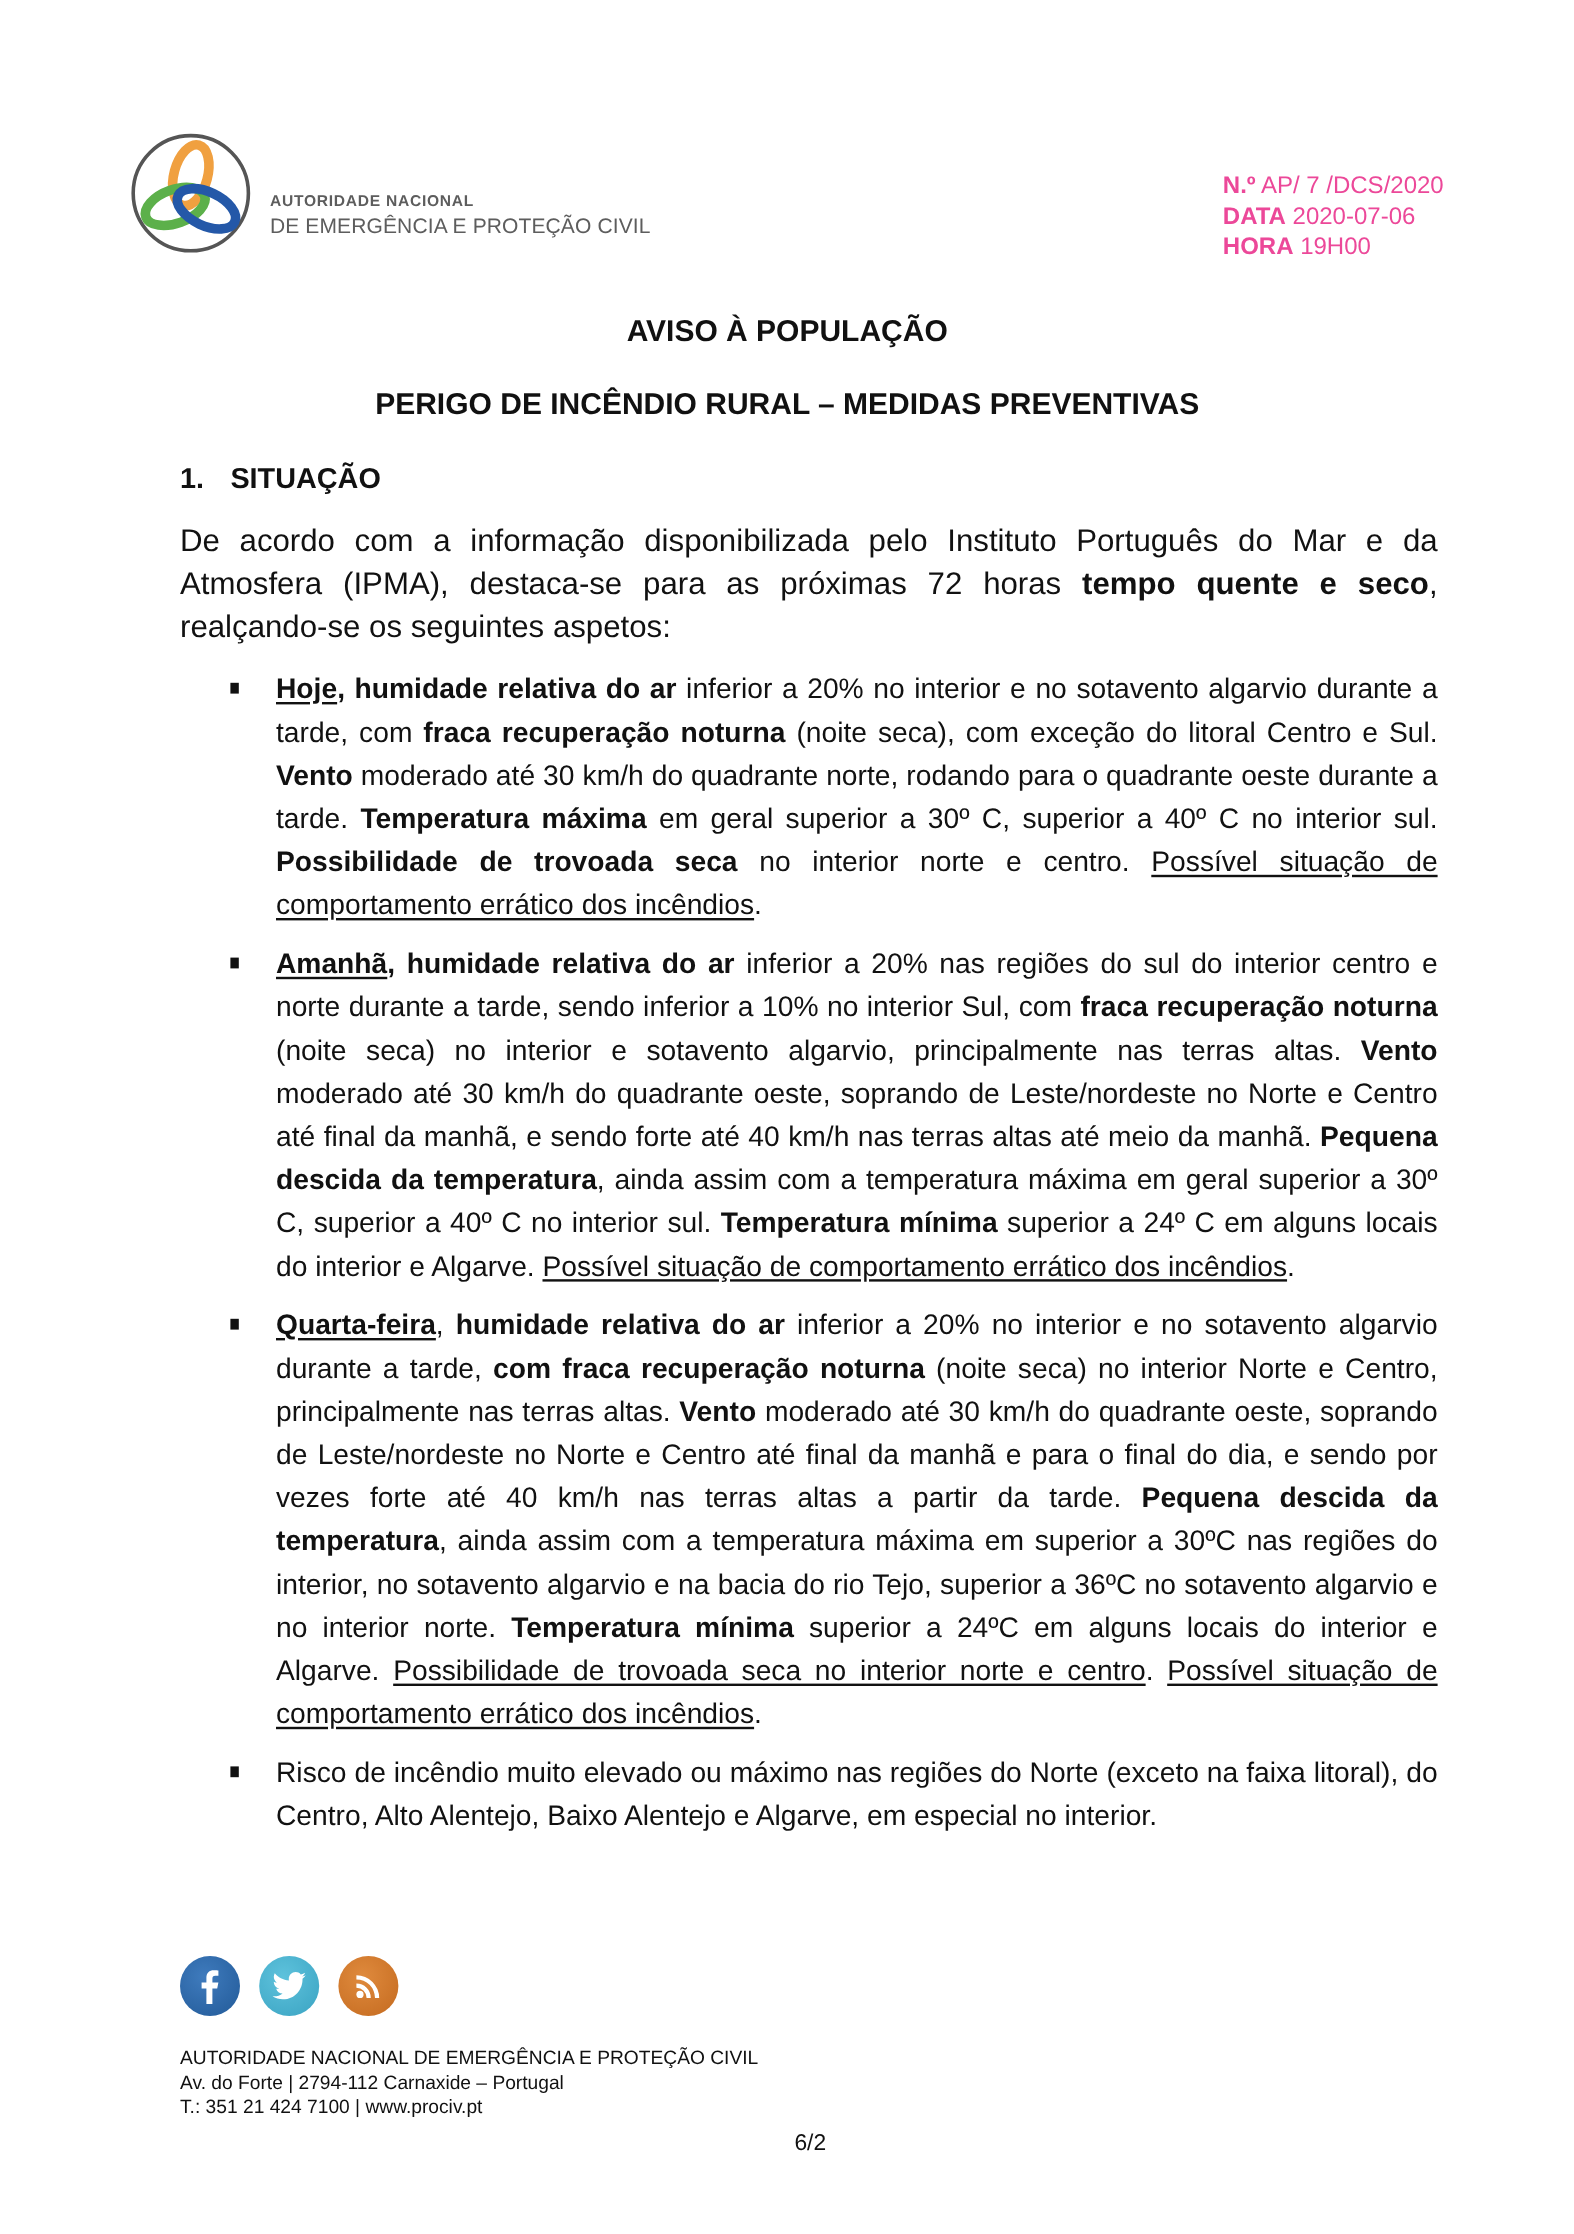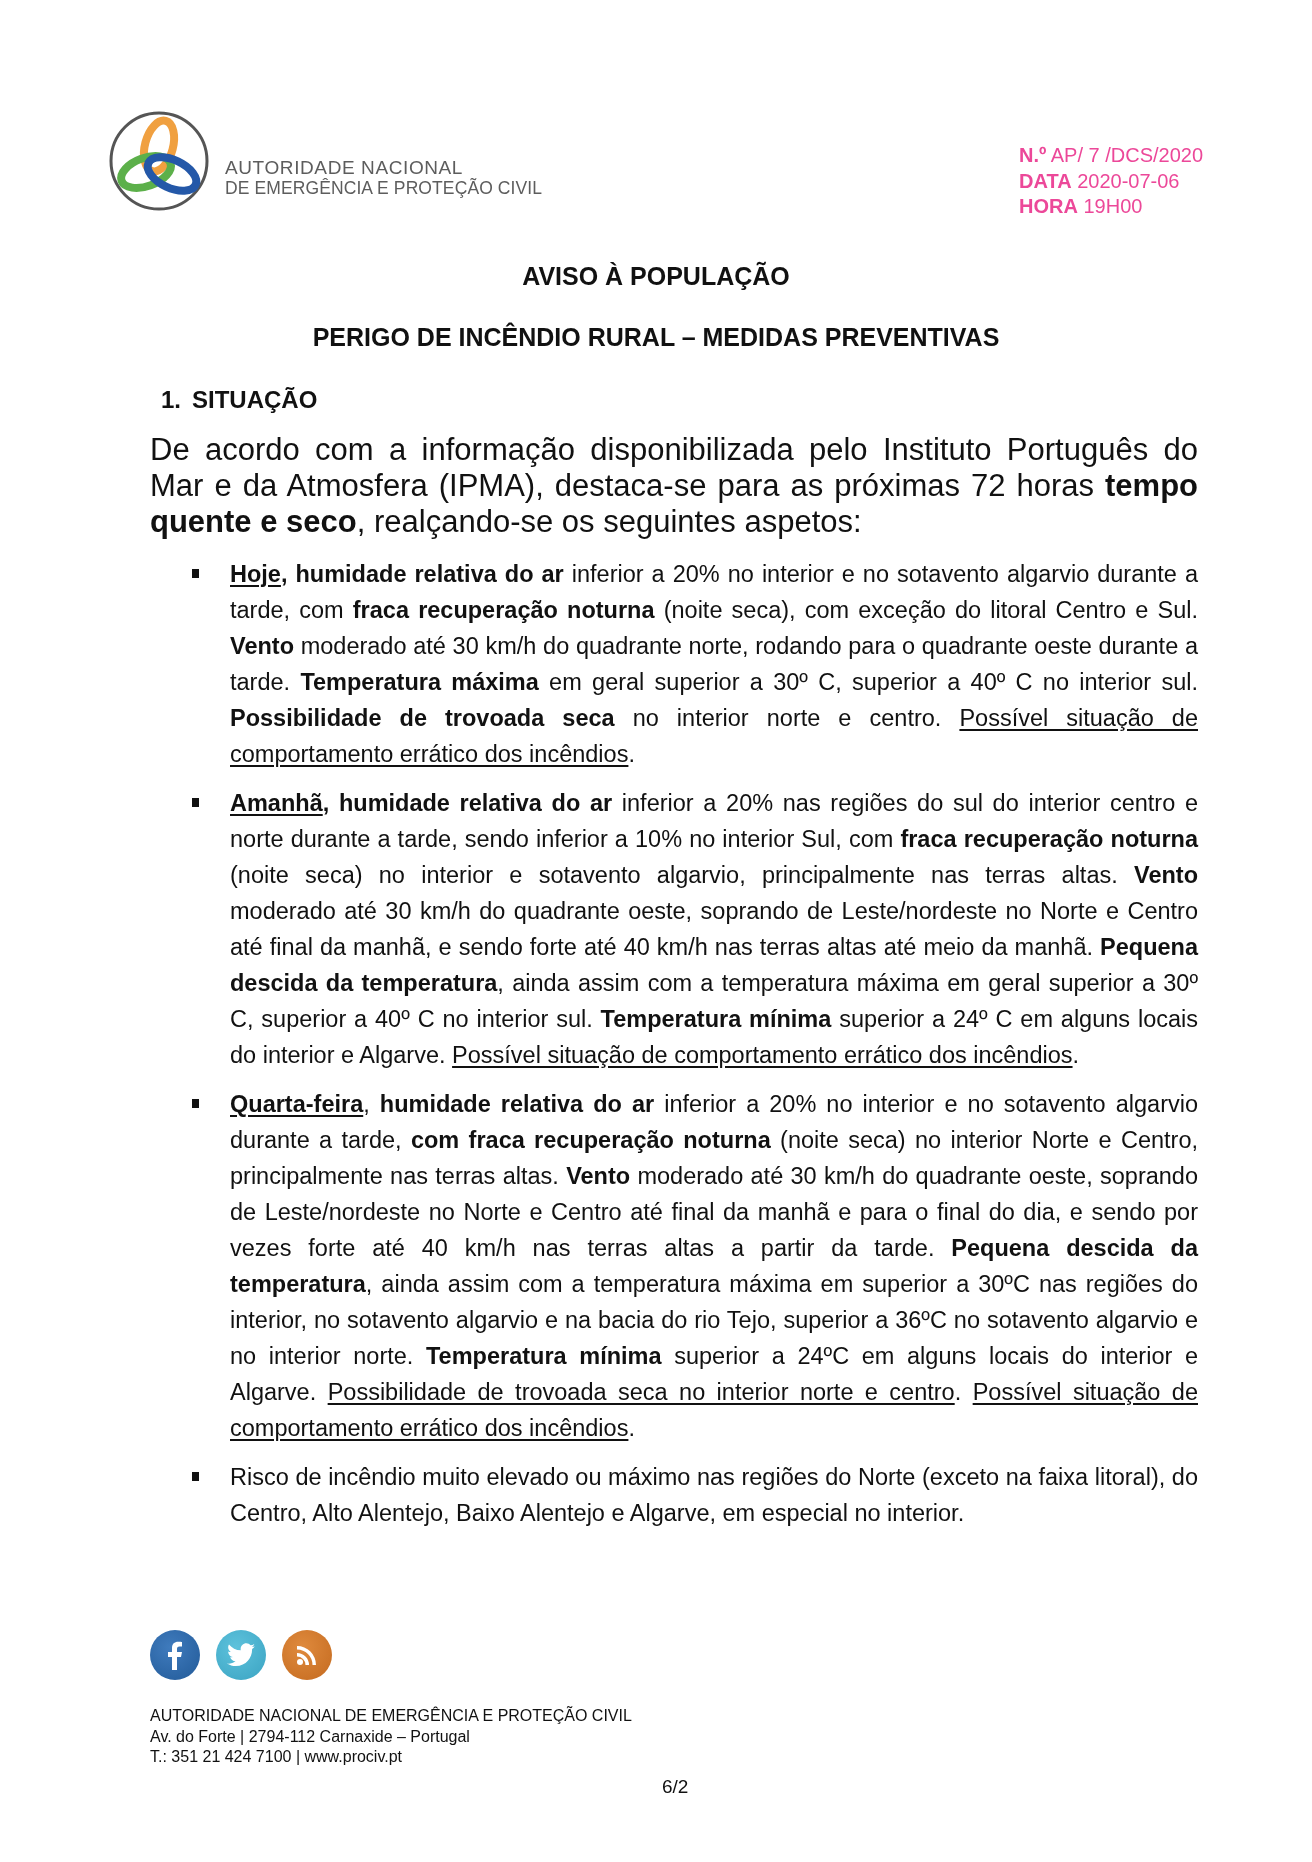--- a/index.html
+++ b/index.html
@@ -2,32 +2,32 @@
 <html><head>
   <meta charset="utf-8">
   <style>
     html, body { margin: 0; padding: 0; background: #ffffff; }
     body {
       width: 1312px; height: 1862px; position: relative; overflow: hidden;
       font-family: "Liberation Sans", sans-serif; color: #111111;
     }
     .logo { position: absolute; left: 108px; top: 110px; width: 102px; height: 102px; }
     .logo-text { position: absolute; left: 225px; top: 158px; color: #5d5d5d; line-height: 20px; }
-    .logo-text .l1 { font-weight: normal; font-size: 19px; letter-spacing: 0.6px; }
+    .logo-text .l1 { font-weight: bold; font-size: 13px; letter-spacing: 0.6px; }
     .logo-text .l2 { font-size: 17.5px; letter-spacing: 0.1px; }
 
     .meta { position: absolute; left: 1019px; top: 143px; font-size: 20px; line-height: 25.5px; color: #ec4899; }
     .meta b { font-weight: bold; }
 
     .title1 { position: absolute; left: 0; width: 1312px; top: 262px; text-align: center; font-weight: bold; font-size: 25px; }
     .title2 { position: absolute; left: 0; width: 1312px; top: 323px; text-align: center; font-weight: bold; font-size: 25px; }
-    .section { position: absolute; left: 150px; top: 386px; font-weight: bold; font-size: 24px; text-align: center; }
+    .section { position: absolute; left: 150px; top: 386px; font-weight: bold; font-size: 24px; }
     .section .num { display: inline-block; width: 42px; }
 
-    .intro { position: absolute; left: 150px; top: 432px; width: 1048px; font-size: 31px; line-height: 36px; text-align: justify; }
+    .intro { position: absolute; left: 150px; top: 432px; width: 1048px; font-size: 26px; line-height: 36px; text-align: justify; }
 
     .bullets { position: absolute; left: 150px; top: 556px; width: 1048px; }
     .bullet { position: relative; padding-left: 80px; font-size: 23.5px; line-height: 36px; text-align: justify; margin-bottom: 13px; }
     .bullet .mark { position: absolute; left: 42px; top: 13px; width: 7px; height: 9px; background: #111; }
     .u { text-decoration: underline; text-underline-offset: 3px; }
     b { font-weight: bold; }
 
     .social { position: absolute; left: 150px; top: 1630px; display: flex; gap: 16px; }
     .soc { width: 50px; height: 50px; border-radius: 50%; display: flex; align-items: center; justify-content: center; }
     .fb { background: radial-gradient(circle at 40% 35%, #3f7bbd, #225a98); }

